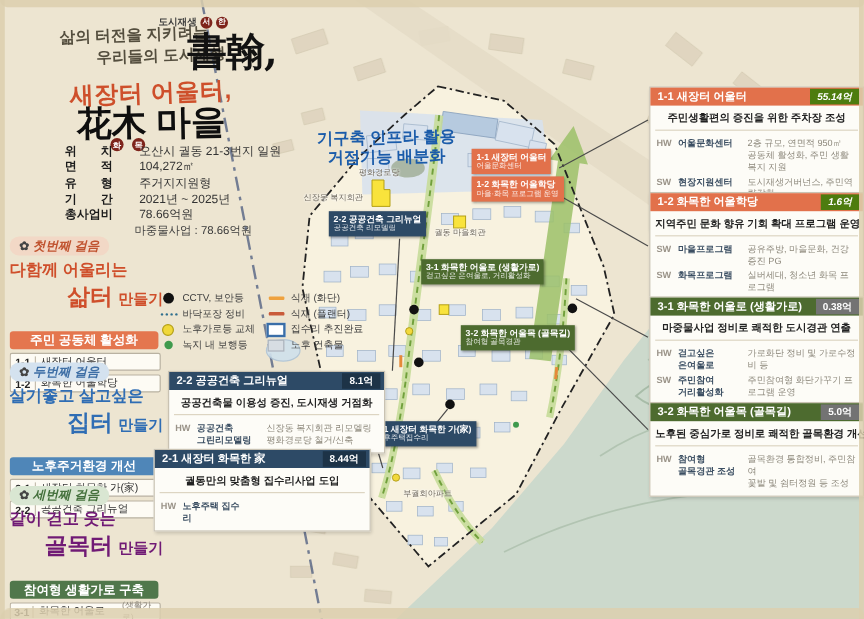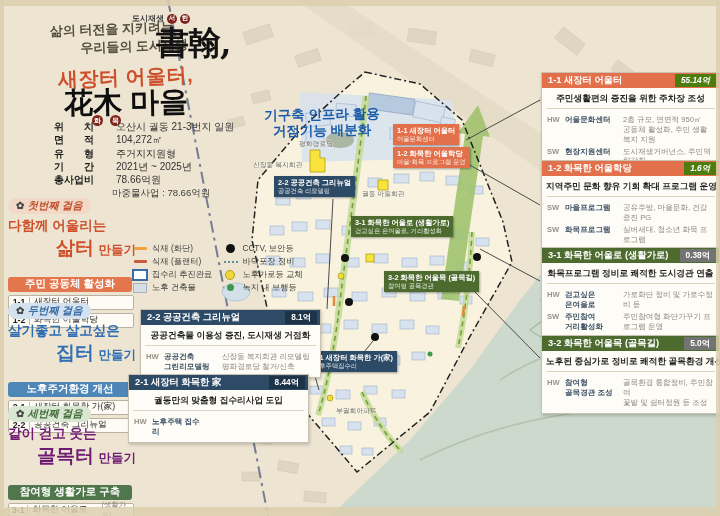--- a/index.html
+++ b/index.html
@@ -370,20 +370,46 @@
       <span class="no">3-2</span>
       <span class="lbl">화목한 어울목</span>
       <span class="note">(골목길)</span>
       </div>
   </div>
 
   <div class="abs legend">
     <div class="col">
       <div class="legend-row">
         <span class="sw">
+            <span class="cctv"></span>
+          </span>
+        <span>CCTV, 보안등</span>
+        </div>
+      <div class="legend-row">
+        <span class="sw">
+            <span class="dots"></span>
+          </span>
+        <span>바닥포장 정비</span>
+        </div>
+      <div class="legend-row">
+        <span class="sw">
+            <span class="ydot"></span>
+          </span>
+        <span>노후가로등 교체</span>
+        </div>
+      <div class="legend-row">
+        <span class="sw">
+            <span class="gdot"></span>
+          </span>
+        <span>녹지 내 보행등</span>
+        </div>
+    </div>
+    <div class="col">
+      <div class="legend-row">
+        <span class="sw">
             <span class="oline"></span>
           </span>
         <span>식재 (화단)</span>
         </div>
       <div class="legend-row">
         <span class="sw">
             <span class="rline"></span>
           </span>
         <span>식재 (플랜터)</span>
         </div>
@@ -391,46 +417,20 @@
         <span class="sw">
             <span class="brect"></span>
           </span>
         <span>집수리 추진완료</span>
         </div>
       <div class="legend-row">
         <span class="sw">
             <span class="grect"></span>
           </span>
         <span>노후 건축물</span>
-        </div>
-    </div>
-    <div class="col">
-      <div class="legend-row">
-        <span class="sw">
-            <span class="cctv"></span>
-          </span>
-        <span>CCTV, 보안등</span>
-        </div>
-      <div class="legend-row">
-        <span class="sw">
-            <span class="dots"></span>
-          </span>
-        <span>바닥포장 정비</span>
-        </div>
-      <div class="legend-row">
-        <span class="sw">
-            <span class="ydot"></span>
-          </span>
-        <span>노후가로등 교체</span>
-        </div>
-      <div class="legend-row">
-        <span class="sw">
-            <span class="gdot"></span>
-          </span>
-        <span>녹지 내 보행등</span>
         </div>
     </div>
   </div>
 
   <div class="abs map-note">기구축 인프라 활용
 거점기능 배분화</div>
   <div class="lmark" id="lm1">평화경로당</div>
   <div class="lmark" id="lm2">신장동 복지회관</div>
   <div class="lmark" id="lm3">궐동 마을회관</div>
   <div class="lmark" id="lm4">부궐회아파트</div>
@@ -500,21 +500,21 @@
         <span class="ds">실버세대, 청소년 화목 프로그램</span>
         </div>
     </div>
   </div>
 
   <div class="dbox green" id="box-3-1">
     <div class="hd">
         <span>3-1 화목한 어울로 (생활가로)</span>
       <span class="bdg">0.38억</span>
       </div>
-    <div class="sub">화목프로그램 정비로 쾌적한 도시경관 연출</div>
+    <div class="sub">마중물사업 정비로 쾌적한 도시경관 연출</div>
     <div class="rows">
       <div class="drow">
         <span class="tag">HW</span>
         <span class="nm">걷고싶은
 은여울로</span>
         <span class="ds">가로화단 정비 및 가로수정비 등</span>
         </div>
       <div class="drow">
         <span class="tag">SW</span>
         <span class="nm">주민참여

